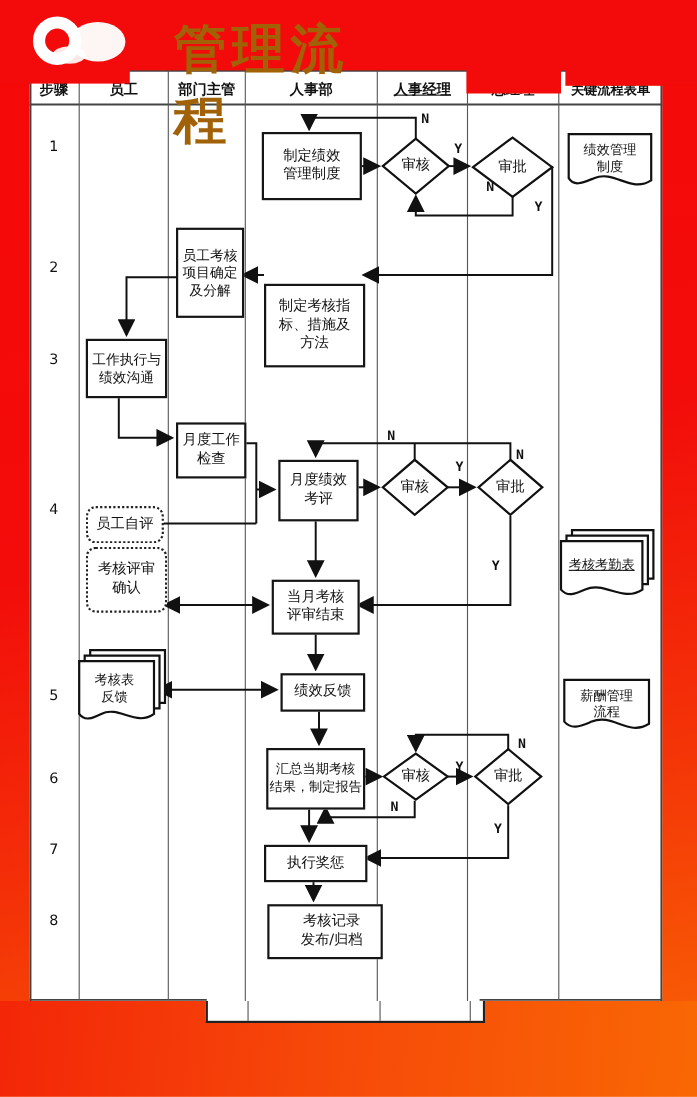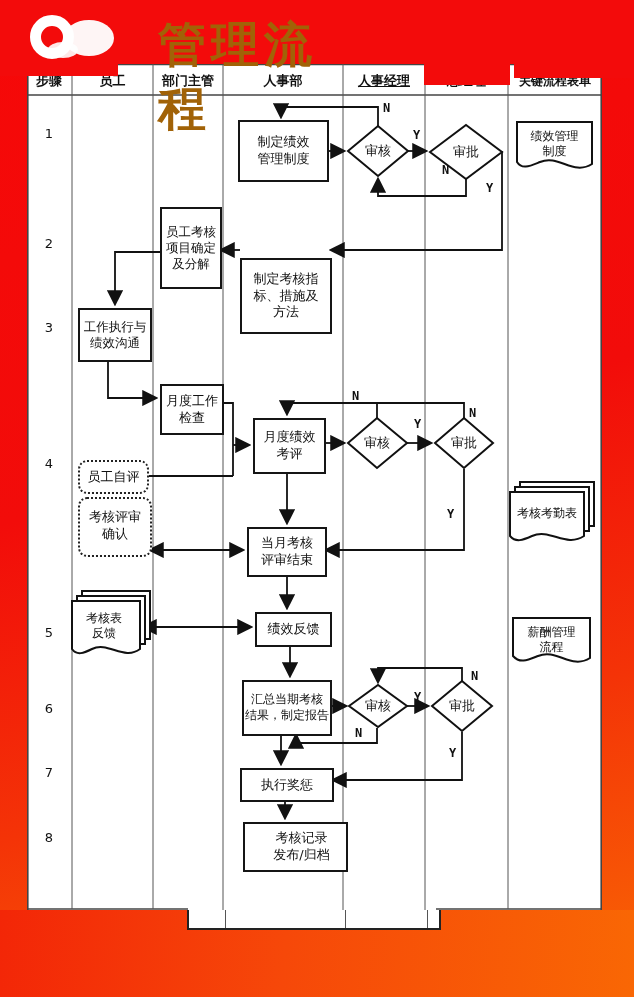--- a/index.html
+++ b/index.html
@@ -180,21 +180,21 @@
 
 <div class="lbl" style="left:348px;top:141px;width:60px;height:20px;">审核</div>
 <div class="lbl" style="left:436px;top:142px;width:60px;height:20px;">审批</div>
 <div class="lbl" style="left:347px;top:433px;width:60px;height:20px;">审核</div>
 <div class="lbl" style="left:434px;top:433px;width:60px;height:20px;">审批</div>
 <div class="lbl" style="left:348px;top:696px;width:60px;height:20px;">审核</div>
 <div class="lbl" style="left:432px;top:696px;width:60px;height:20px;">审批</div>
 
 <div class="lbl doclbl" style="left:517px;top:126px;width:75px;height:36px;">绩效管理
 制度</div>
-<div class="lbl doclbl" style="left:510px;top:503px;width:74px;height:20px;">考核考勤表</div>
+<div class="lbl doclbl" style="left:510px;top:503px;width:74px;height:20px;text-decoration:underline;">考核考勤表</div>
 <div class="lbl doclbl" style="left:513px;top:622px;width:77px;height:36px;">薪酬管理
 流程</div>
 <div class="lbl doclbl" style="left:72px;top:608px;width:64px;height:36px;">考核表
 反馈</div>
 
 <div class="yn" style="left:383px;top:101px;">N</div>
 <div class="yn" style="left:413px;top:128px;">Y</div>
 <div class="yn" style="left:442px;top:163px;">N</div>
 <div class="yn" style="left:486px;top:181px;">Y</div>
 <div class="yn" style="left:352px;top:389px;">N</div>

